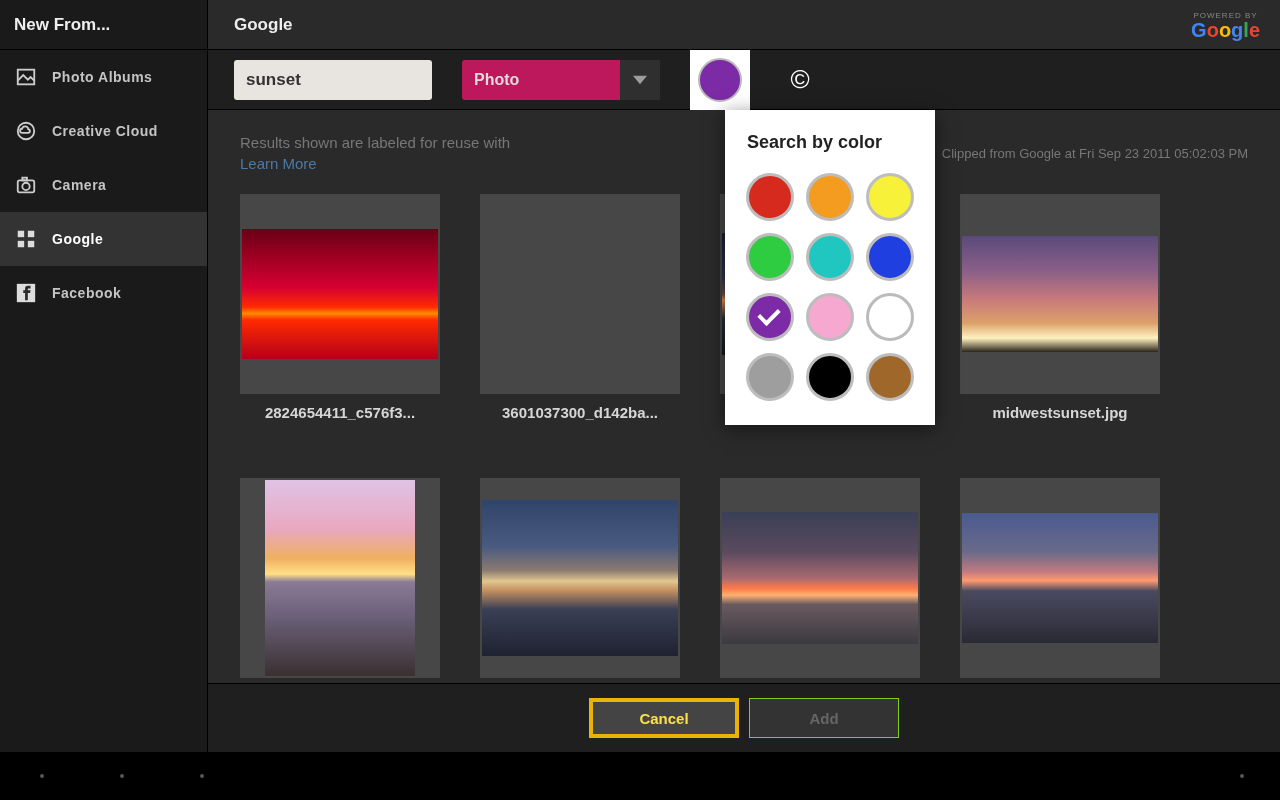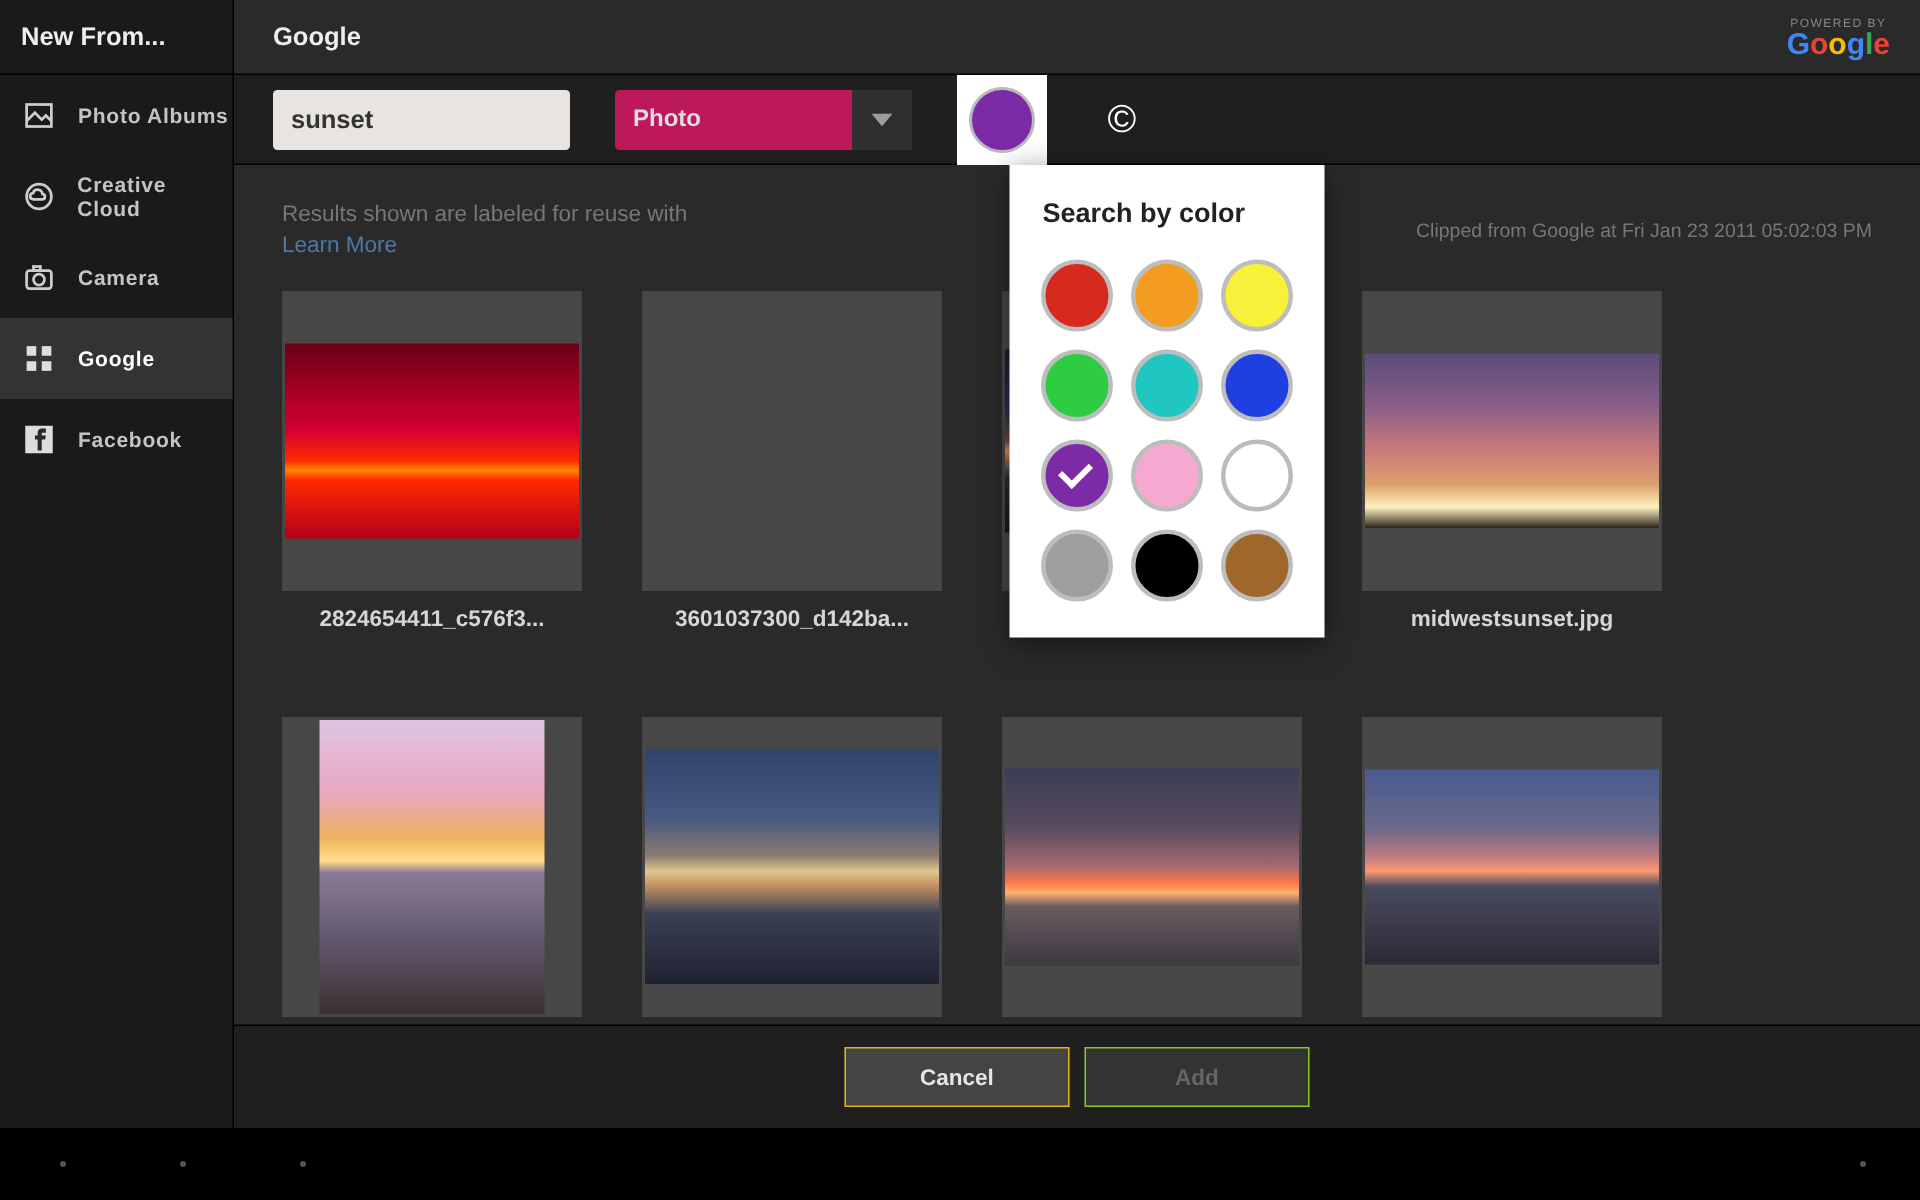--- a/index.html
+++ b/index.html
@@ -1,18 +1,18 @@
 <!DOCTYPE html>
 <html><head>
 <meta charset="utf-8">
 <style>
   * { box-sizing: border-box; margin: 0; padding: 0; }
   html, body { width: 1280px; height: 800px; overflow: hidden; background:#000; font-family: "Helvetica Neue", Arial, sans-serif; color:#ddd; }
   .app { width:1280px; height:752px; display:flex; background:#2a2a2a; }
-  .sidebar { width:156px; background:#1a1a1a; border-right:1px solid #000; display:flex; flex-direction:column; }
+  .sidebar { width:208px; background:#1a1a1a; border-right:1px solid #000; display:flex; flex-direction:column; }
   .sidebar-header { height:50px; line-height:50px; padding-left:14px; font-size:17px; font-weight:600; color:#eee; border-bottom:1px solid #000; }
   .sidebar-item { height:54px; display:flex; align-items:center; padding-left:14px; gap:14px; font-size:14px; font-weight:600; letter-spacing:0.5px; cursor:pointer; color:#c4c4c4;}
   .sidebar-item.active { background:#333333; color:#fff; }
   .sidebar-item .icon { width:24px; height:24px; display:flex; align-items:center; justify-content:center; }
   .main { flex:1; display:flex; flex-direction:column; background:#2a2a2a; position:relative; }
   .main-header { height:50px; display:flex; align-items:center; padding:0 26px; border-bottom:1px solid #000; background:#2a2a2a; }
   .main-title { font-size:17px; font-weight:600; color:#eee; flex:0 0 auto; }
   .powered { position:absolute; right:20px; top:12px; text-align:center; font-size:8px; color:#888; letter-spacing:1px; line-height:1; }
   .powered .g { font-size:20px; font-weight:bold; letter-spacing:0;}
   .powered .g span:nth-child(1){color:#4285F4;}
@@ -47,21 +47,21 @@
   .t6{background:linear-gradient(to bottom,#3a3f55 0%,#5a4a5f 30%,#a86a70 50%,#ff7a4a 58%,#ffb070 63%,#6a5a60 70%,#3a3a3f 100%);width:196px;height:132px;}
   .t7{background:linear-gradient(to bottom,#4a5a90 0%,#6a6a8a 30%,#c07a80 45%,#ff9a70 52%,#4a4a60 60%,#2a2a35 100%);width:196px;height:130px;}
 
   
   .color-popover { position:absolute; top:110px; left:517px; width:210px; background:#fff; padding:22px 10px 18px 10px; z-index:50; box-shadow:0 4px 18px rgba(0,0,0,0.5); }
   .color-popover .title { font-size:18px; font-weight:700; color:#222; padding-left:12px; margin-bottom:14px;}
   .color-grid { display:grid; grid-template-columns:repeat(3,60px); grid-auto-rows:60px; gap:0; justify-content:center;}
   .swatch { width:48px; height:48px; border-radius:50%; margin:6px auto; border:3px solid #bbb; cursor:pointer; position:relative;}
   .swatch.selected::after{content:""; position:absolute; left:50%; top:50%; width:16px; height:9px; border-left:4px solid #fff; border-bottom:4px solid #fff; transform:translate(-55%,-70%) rotate(-45deg);}
   .footer { position:absolute; left:0; right:0; top:683px; height:69px; background:#1f1f1f; border-top:1px solid #000; display:flex; align-items:center; justify-content:center; gap:10px;}
-  .btn { width:150px; height:40px; display:flex; align-items:center; justify-content:center; font-size:15px; font-weight:600; border:1px solid #eab308; background:#444; color:#e5e5e5; cursor:pointer;}
+  .btn { width:150px; height:40px; display:flex; align-items:center; justify-content:center; font-size:15px; font-weight:600; border:4px solid #eab308; background:#444; color:#fde047; cursor:pointer;}
   .btn.disabled { background:#333; color:#666; border:1px solid #84cc16; cursor:default;}
   .bottom-strip { width:1280px; height:48px; background:#000; position:relative;}
   .bottom-strip .dot { position:absolute; top:22px; width:4px; height:4px; border-radius:50%; background:#555;}
 </style>
 </head>
 <body>
 
 <div class="app">
 
   <div class="sidebar">
@@ -146,21 +146,21 @@
       <div class="copyright-btn">
         <span>©</span>
       </div>
     </div>
 
     <div class="info-row">
       <div class="info-text">
         <span>Results shown are labeled for reuse with</span><br>
         <a href="#">Learn More</a>
       </div>
-      <div class="clip-text">Clipped from Google at Fri Jan 23 2011 05:02:03 PM</div>
+      <div class="clip-text">Clipped from Google at Fri Sep 23 2011 05:02:03 PM</div>
     </div>
 
     <div class="results">
       <div class="card">
         <div class="thumb">
             <div class="t0"></div>
           </div>
         <div class="caption">2824654411_c576f3...</div>
       </div>
       <div class="card">

